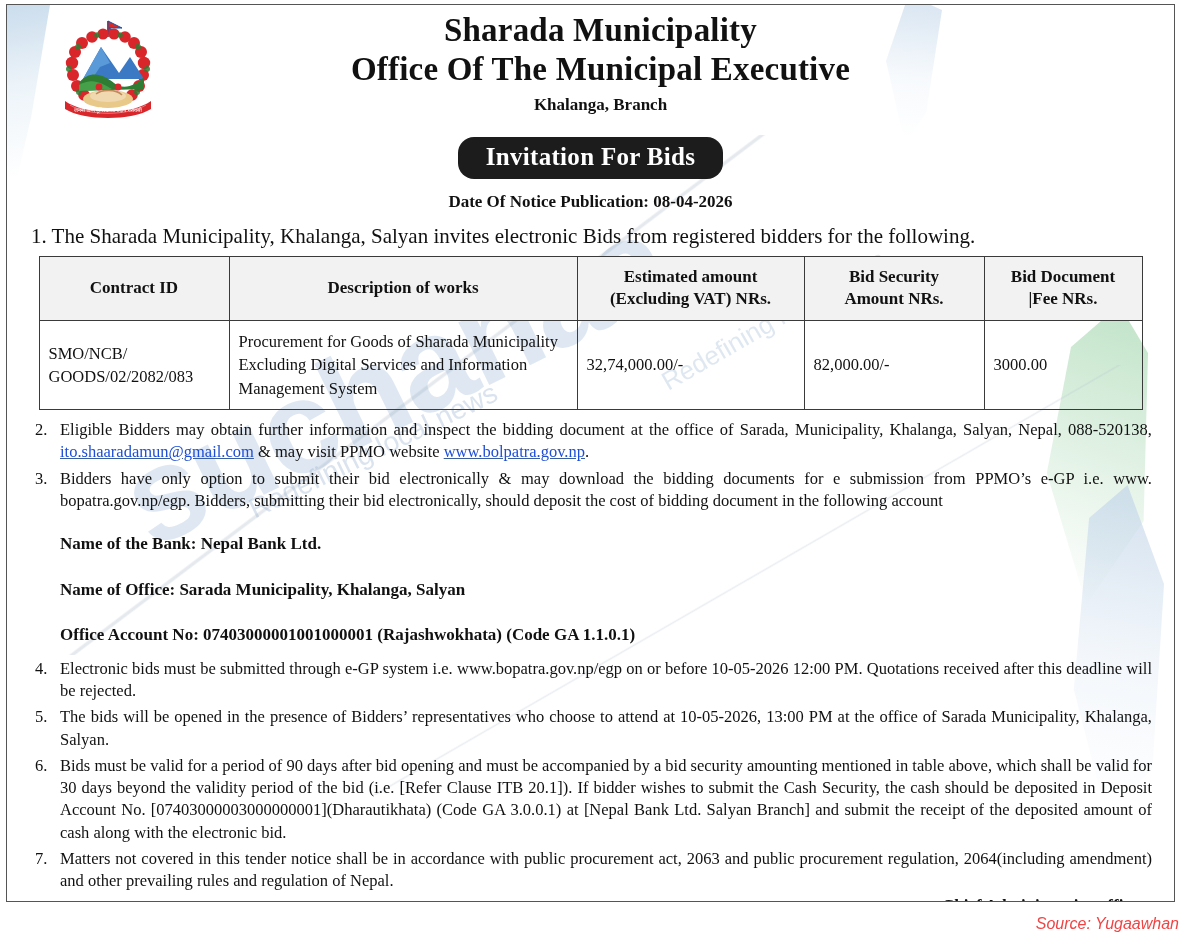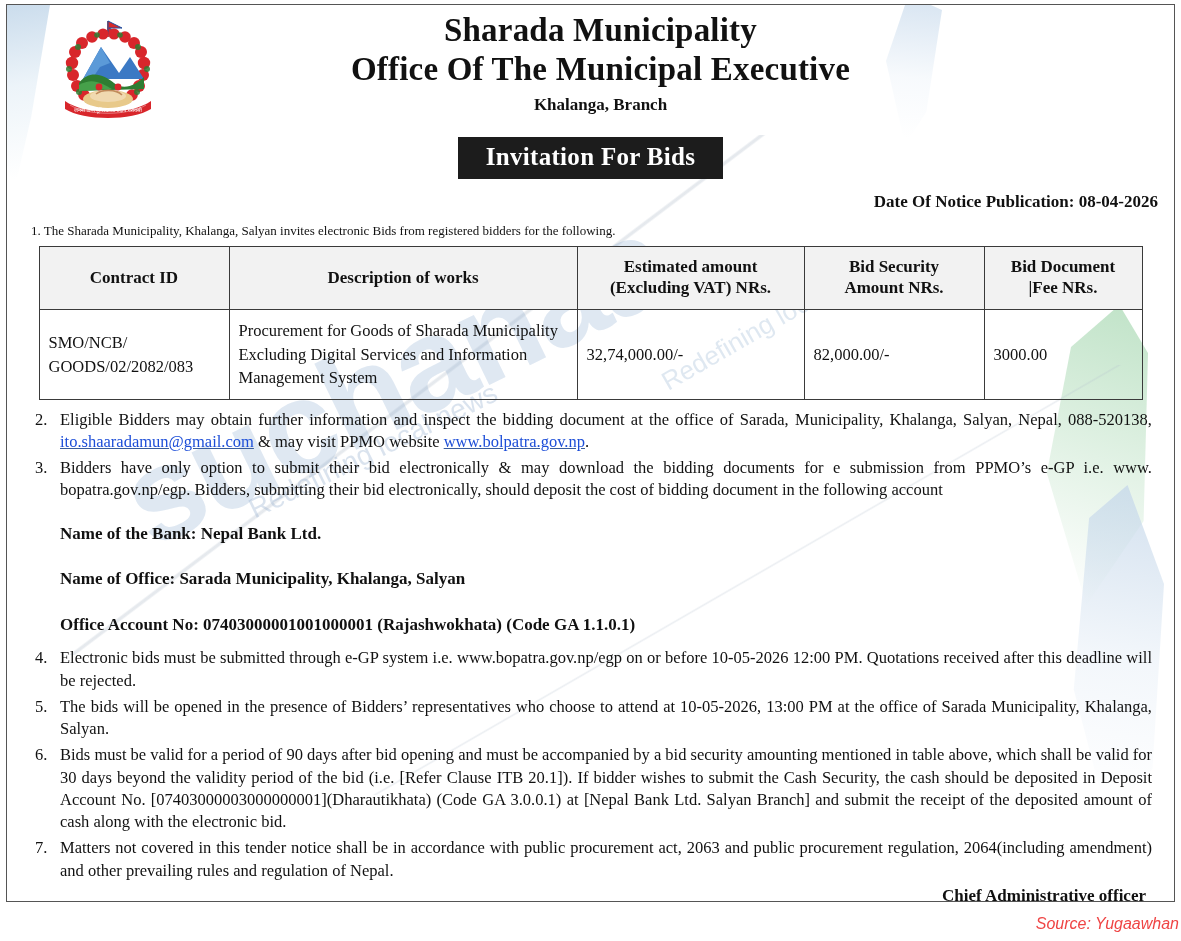--- a/index.html
+++ b/index.html
@@ -106,28 +106,29 @@
     font-size: 17px; font-weight: bold; margin-top: 6px;
   }
 
   .banner-wrap { text-align: center; margin-top: 12px; padding-right: 0; }
   .banner {
     display: inline-block;
     background: #1c1c1c; color: #ffffff;
     font-size: 25px; font-weight: bold;
     padding: 6px 28px 8px 28px;
     letter-spacing: .3px;
+    border-radius: 16px;
   }
   .pubdate {
-    text-align: right; font-size: 17px; font-weight: bold;
+    text-align: center; font-size: 17px; font-weight: bold;
     margin-top: 13px;
   }
 
   .intro {
-    font-size: 13px; margin-top: 11px; padding-left: 8px;
+    font-size: 21px; margin-top: 11px; padding-left: 8px;
     line-height: 1.3;
   }
 
   
   table.bids {
     width: 1103px; margin: 6px auto 0 auto;
     border-collapse: collapse;
     table-layout: fixed;
   }
   table.bids th, table.bids td {

